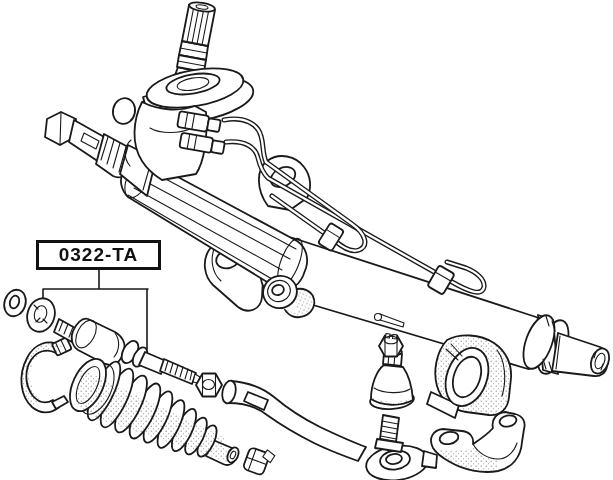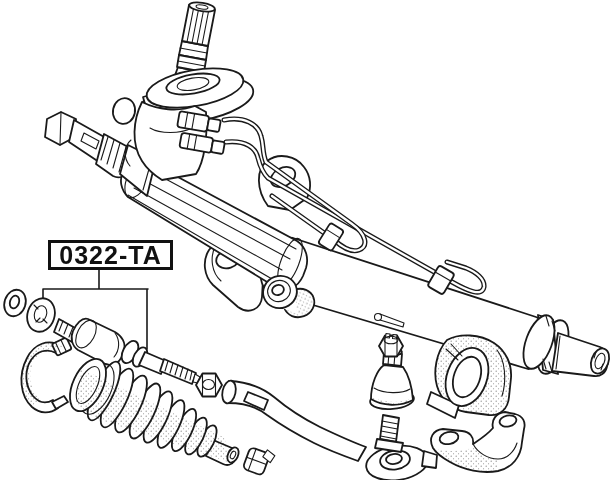--- a/index.html
+++ b/index.html
@@ -11,21 +11,21 @@
   #diagram-svg polygon,#diagram-svg polyline,#diagram-svg circle{
     stroke:#1a1a1a;stroke-width:1.8;fill:none;stroke-linecap:round;stroke-linejoin:round;}
   #diagram-svg .f{fill:#ffffff;}          
   #diagram-svg .t{stroke-width:1.1;}      
   #diagram-svg .b5{stroke-width:5;}       
   #diagram-svg .w{stroke:#ffffff;stroke-width:2.3;} 
   #diagram-svg .pat{fill:url(#stip);stroke:none;opacity:.55;}
   #part-label{position:absolute;left:36px;top:240px;width:125px;height:30px;
       border:3px solid #111111;background:#ffffff;box-sizing:border-box;
       display:flex;align-items:center;justify-content:center;
-      font-weight:bold;font-size:25px;letter-spacing:1px;color:#111111;margin-left:12px;}
+      font-weight:bold;font-size:19px;letter-spacing:1px;color:#111111;}
 </style>
 </head>
 <body>
 
 <div id="stage">
 
   <svg id="diagram-svg" width="613" height="480" viewBox="0 0 613 480">
     <defs>
       <pattern id="stip" width="5" height="5" patternUnits="userSpaceOnUse">
         <circle cx="1.2" cy="1.2" r="0.65" style="fill:#222;stroke:none"></circle>

